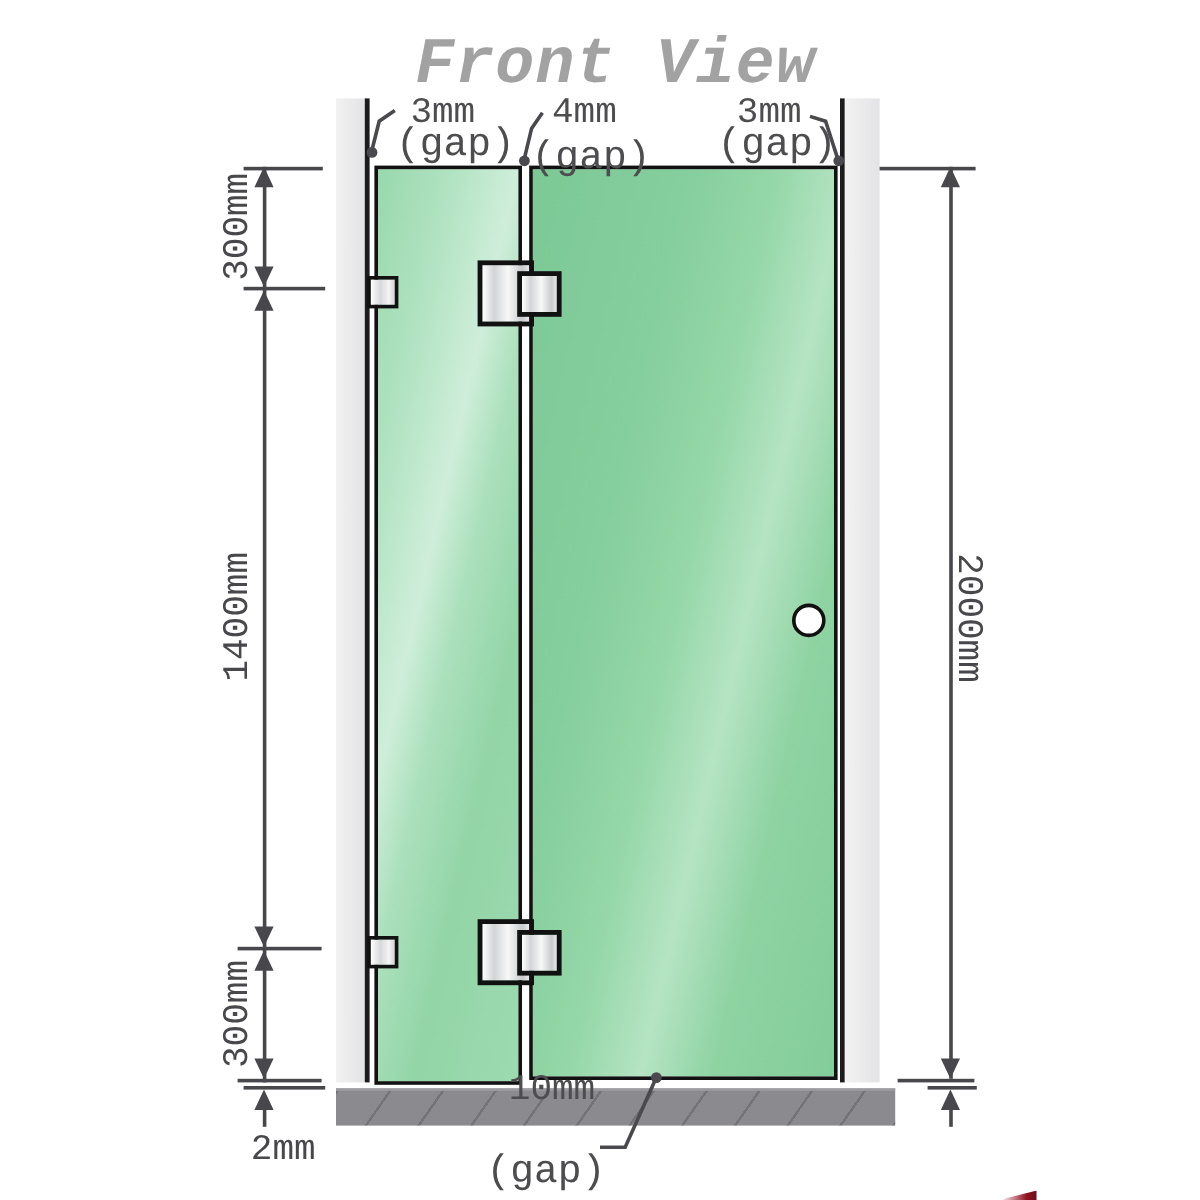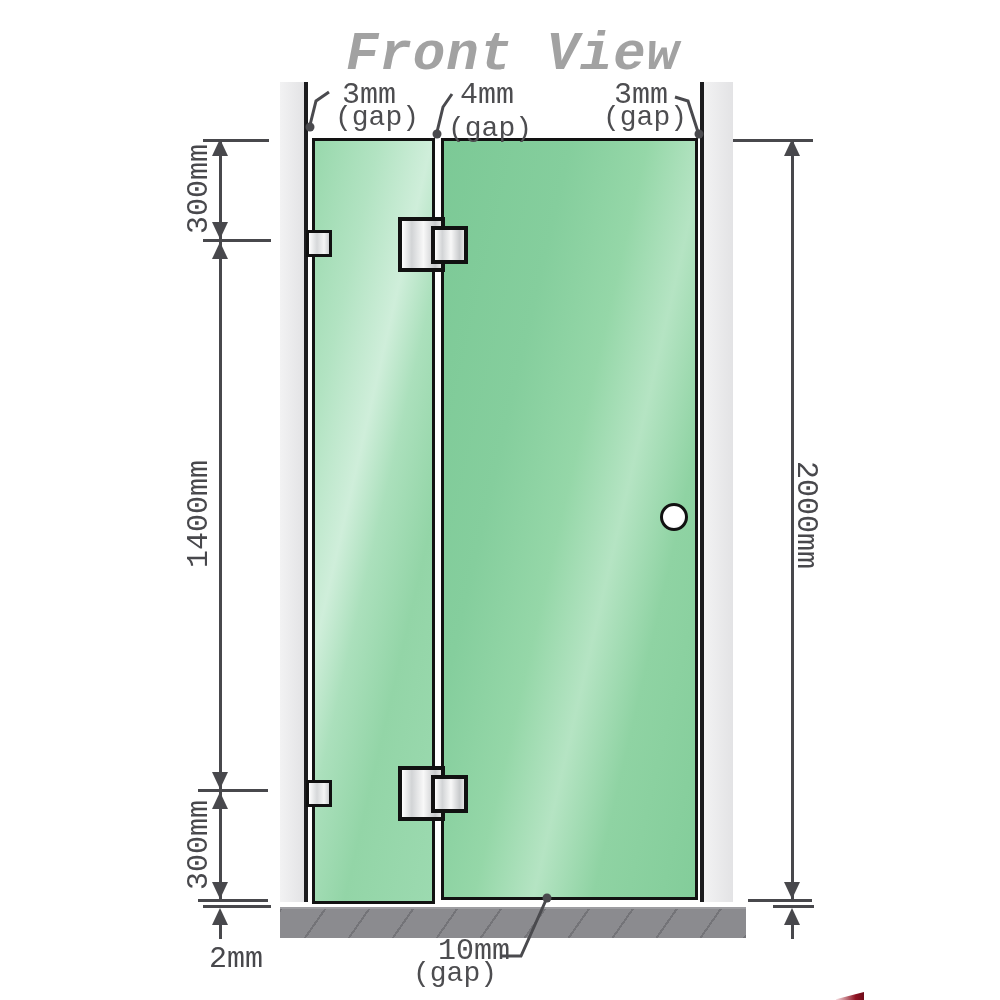--- a/index.html
+++ b/index.html
@@ -49,21 +49,21 @@
   .dimline{background:#48484c;}
   .arrow{width:0;height:0;}
   .arrow.up{border-left:8px solid transparent;border-right:8px solid transparent;border-bottom:17px solid #48484c;}
   .arrow.down{border-left:8px solid transparent;border-right:8px solid transparent;border-top:17px solid #48484c;}
   .dim-label{
     color:#48484c;font-size:30px;line-height:1;white-space:nowrap;text-align:center;
   }
   .rotccw{transform:rotate(-90deg);}
   .rotcw{transform:rotate(90deg);}
   .gap-value{color:#4d4d50;font-size:30px;line-height:1;text-align:center;white-space:nowrap;}
-  .gap-suffix{color:#4d4d50;font-size:28px;line-height:1;text-align:center;white-space:nowrap;}
+  .gap-suffix{color:#4d4d50;font-size:33px;line-height:1;text-align:center;white-space:nowrap;}
   svg.overlay{left:0;top:0;pointer-events:none;}
   .logo-red{
     background:linear-gradient(to right,#f6dfe2,#8f1322 70%,#6f0c1a);
     clip-path:polygon(0 90%,100% 0,100% 100%,0 100%);
   }
 </style>
 </head>
 <body>
 
 <div id="canvas">
@@ -127,21 +127,21 @@
 
   <div class="abs gap-value" style="left:330px;top:80px;width:78px;">3mm</div>
   <div class="abs gap-suffix" style="left:330px;top:104px;width:94px;">(gap)</div>
 
   <div class="abs gap-value" style="left:448px;top:80px;width:78px;">4mm</div>
   <div class="abs gap-suffix" style="left:443px;top:115px;width:94px;">(gap)</div>
 
   <div class="abs gap-value" style="left:602px;top:80px;width:78px;">3mm</div>
   <div class="abs gap-suffix" style="left:598px;top:104px;width:94px;">(gap)</div>
 
-  <div class="abs gap-value" style="left:410px;top:936px;width:100px;text-align:right;">10mm</div>
+  <div class="abs gap-value" style="left:410px;top:894px;width:100px;">10mm</div>
   <div class="abs gap-suffix" style="left:405px;top:960px;width:100px;">(gap)</div>
 
   <svg class="abs overlay" width="1000" height="1000" viewBox="0 0 1000 1000">
     <g stroke="#4a4a4e" stroke-width="3" fill="none">
       <polyline points="329,92 316,101 310,125"></polyline>
       <polyline points="452,94 443,107 437,132"></polyline>
       <polyline points="675,97 688,101 698,132"></polyline>
       <polyline points="500,956 521,956 546,900"></polyline>
     </g>
     <g fill="#4a4a4e" stroke="none">

